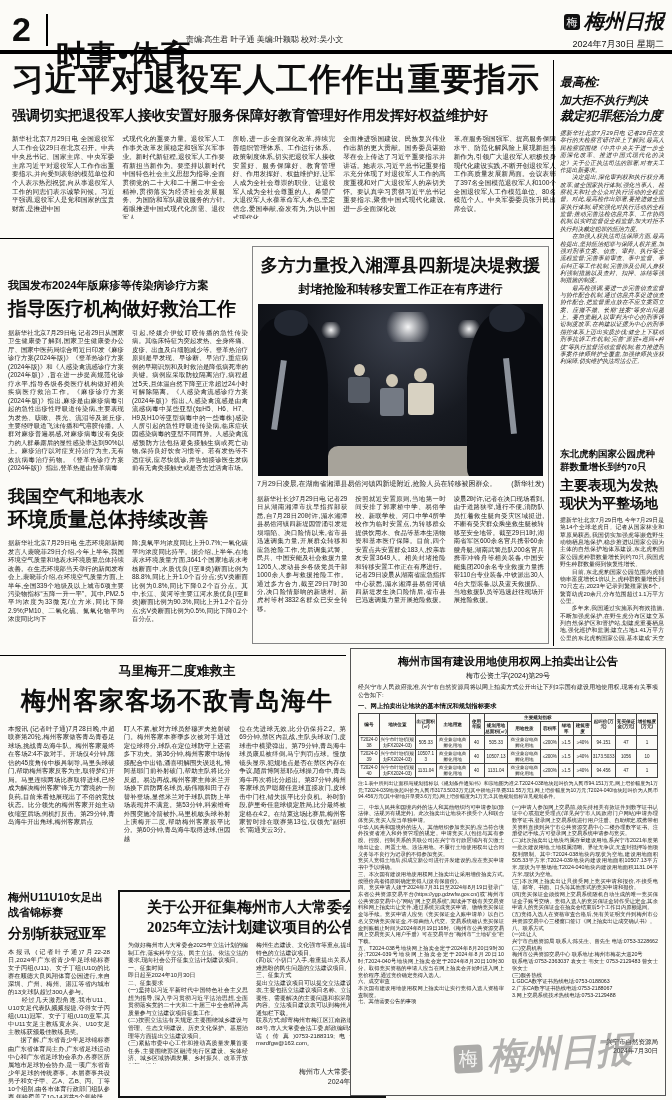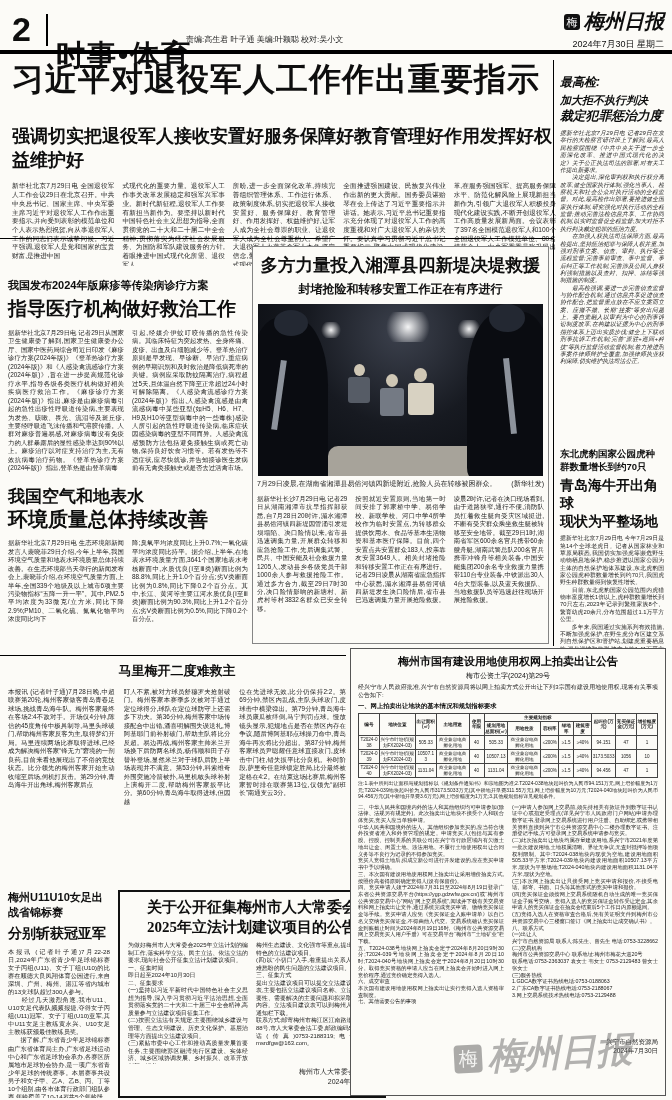--- a/index.html
+++ b/index.html
@@ -58,21 +58,21 @@
     <div class="logo-row">
       <span class="logo-box">梅</span>
       <span class="paper-name">梅州日报</span>
     </div>
     <div class="date-line">2024年7月30日 星期二</div>
   </div>
   <div class="abs rule" style="left:0;top:50px;width:672px;height:4px;"></div>
 
   <div class="abs" style="left:12px;top:60px;width:544px;">
     <div class="serif bold" style="font-size:32px;line-height:1.2;letter-spacing:1px;">习近平对退役军人工作作出重要指示</div>
-    <div class="bold" style="font-size:18px;margin-top:26px;">强调切实把退役军人接收安置好服务保障好教育管理好作用发挥好权益维护好</div>
+    <div class="bold" style="font-size:14px;margin-top:9px;">强调切实把退役军人接收安置好服务保障好教育管理好作用发挥好权益维护好</div>
     <div class="cols" style="gap:8px;margin-top:10px;height:84px;">
       <div class="col" style="font-size:6.6px;line-height:1.32;">新华社北京7月29日电 全国退役军人工作会议29日在北京召开。中共中央总书记、国家主席、中央军委主席习近平对退役军人工作作出重要指示,并向受到表彰的模范单位和个人表示热烈祝贺,向从事退役军人工作的同志们表示诚挚问候。习近平强调,退役军人是党和国家的宝贵财富,是推进中国</div>
       <div class="col" style="font-size:6.6px;line-height:1.32;">式现代化的重要力量。退役军人工作事关改革发展稳定和强军兴军事业。新时代新征程,退役军人工作要有新担当新作为。要坚持以新时代中国特色社会主义思想为指导,全面贯彻党的二十大和二十届二中全会精神,贯彻落实为经济社会发展服务、为国防和军队建设服务的方针,着眼推进中国式现代化所需、退役军人</div>
       <div class="col" style="font-size:6.6px;line-height:1.32;">所盼,进一步全面深化改革,持续完善组织管理体系、工作运行体系、政策制度体系,切实把退役军人接收安置好、服务保障好、教育管理好、作用发挥好、权益维护好,让军人成为全社会尊崇的职业、让退役军人成为全社会尊重的人。希望广大退役军人永葆革命军人本色,坚定信念,爱国奉献,奋发有为,为以中国式现代化</div>
       <div class="col" style="font-size:6.6px;line-height:1.32;">全面推进强国建设、民族复兴伟业作出新的更大贡献。国务委员谌贻琴在会上传达了习近平重要指示并讲话。她表示,习近平总书记重要指示充分体现了对退役军人工作的高度重视和对广大退役军人的亲切关怀。要认真学习贯彻习近平总书记重要指示,聚焦中国式现代化建设,进一步全面深化改</div>
       <div class="col" style="font-size:6.6px;line-height:1.32;">革,在服务强国强军、提高服务保障水平、防范化解风险上展现新担当新作为,引领广大退役军人积极投身现代化建设实践,不断开创退役军人工作高质量发展新局面。会议表彰了397名全国模范退役军人和100个全国退役军人工作模范单位、80名模范个人。中央军委委员张升民出席会议。</div>
     </div>
   </div>
   <div class="abs rule" style="left:0;top:238px;width:553px;height:1px;"></div>
   <div class="abs rule" style="left:553px;top:60px;width:1px;height:586px;"></div>
@@ -82,21 +82,21 @@
     <div class="serif bold" style="font-size:11px;line-height:1.35;margin-top:2px;">加大拒不执行判决</div>
     <div class="serif bold" style="font-size:12.8px;line-height:1.35;">裁定犯罪惩治力度</div>
     <div class="body-text pre" style="font-size:5.8px;line-height:1.27;margin-top:5px;height:328px;">据新华社北京7月29日电 记者29日在京举行的大检察官研讨班上了解到,最高人民检察院围绕《中共中央关于进一步全面深化改革、推进中国式现代化的决定》关于公正执法司法的部署,对有关工作提出新要求。
 　　决定提出,深化审判权和执行权分离改革,健全国家执行体制,强化当事人、检察机关和社会公众对执行活动的全程监督。对此,最高检作出部署,要推进健全国家执行体制,研究强化对执行活动的全程监督;推动完善法检信息共享、工作协同机制,以实时监督促全程监督;加大对拒不执行判决裁定犯罪的惩治力度。
 　　在加强人权执法司法保障方面,最高检提出,坚持惩治犯罪与保障人权并重,加强对刑事立案、侦查、审判、执行等全流程监督;完善事前审查、事中监督、事后纠正等工作机制,完善涉及公民人身权利强制措施以及查封、扣押、冻结等强制措施的制度。
 　　最高检强调,要进一步完善侦查监督与协作配合机制,通过信息共享促进侦查协作配合,把监督重点放在不应立案而立案、应撤不撤、长期“挂案”等突出问题上。要自觉融入以审判为中心的刑事诉讼制度改革,在构建以证据为中心的刑事指控体系上迈出实质步伐;健全上下联动刑事抗诉工作机制;完善“派驻+巡回+科技”等执行监督活动监督机制;着力推进刑事案件律师辩护全覆盖,加强律师执业权利保障,切实维护执法司法公正。</div>
   </div>
 
   <div class="abs" style="left:560px;top:448px;width:104px;">
     <div class="bold" style="font-size:9.5px;line-height:1.35;">东北虎豹国家公园虎种群数量增长到约70只</div>
-    <div class="serif bold" style="font-size:14px;line-height:1.3;margin-top:3px;">青岛海牛开出角球</div>
+    <div class="serif bold" style="font-size:14px;line-height:1.3;margin-top:3px;">主要表现为发热</div>
     <div class="serif bold" style="font-size:14px;line-height:1.3;">现状为平整场地</div>
     <div class="body-text pre" style="font-size:5.8px;line-height:1.27;margin-top:4px;height:124px;">据新华社北京7月29日电 今年7月29日是第14个全球老虎日。记者从国家林业和草原局获悉,我国切实加强虎等濒危野生动物栖息地保护,稳步推进以国家公园为主体的自然保护地体系建设,东北虎豹国家公园虎种群数量增长到约70只,我国虎野生种群数量得到恢复性增长。
 　　目前,东北虎豹国家公园范围内虎猎物丰富度增长1倍以上,虎种群数量增长到70只左右,2023年记录到繁殖家族8个、繁育幼虎20余只,分布范围超过1.1万平方公里。
 　　多年来,我国通过实施系列有效措施,不断加强虎保护,在野生虎分布区建立系列自然保护区和管护站,划建虎重要栖息地,强化巡护和监测;建立占地1.41万平方公里的东北虎豹国家公园,基本建成“天空地”一体化监测体系。</div>
   </div>
 
   <div class="abs" style="left:8px;top:246px;width:240px;margin-top:32px;">
     <div class="bold" style="font-size:11px;">我国发布2024年版麻疹等传染病诊疗方案</div>
     <div class="serif bold" style="font-size:19px;margin-top:3px;">指导医疗机构做好救治工作</div>
     <div class="cols" style="gap:8px;margin-top:7px;height:180px;">
@@ -142,20 +142,21 @@
     <div class="cols" style="gap:8px;margin-top:6px;height:134px;">
       <div class="col" style="font-size:6.4px;line-height:1.32;">据新华社长沙7月29日电 记者29日从湖南湘潭市抗旱指挥部获悉,自7月28日20时许,湄水湘潭县易俗河镇四新堤因管涌引发堤坝塌陷、决口险情以来,省市县迅速调集力量,开展群众转移和应急抢险工作,先后调集武警、民兵、中国安能及社会救援力量1205人,发动县乡各级党员干部1000余人参与救援抢险工作。通过多方合力,截至29日7时30分,决口险情影响的新塘村、新虎村等村3832名群众已安全转移。</div>
       <div class="col" style="font-size:6.4px;line-height:1.32;">按照就近安置原则,当地第一时间安排了郭家桥中学、易俗学校、新联学校、河口中学4所学校作为临时安置点,为转移群众提供饮用水、食品等基本生活物资和基本医疗保障。目前,四个安置点共安置群众183人,投亲靠友安置3649人。相关封堵抢险和转移安置工作正在有序进行。记者29日凌晨从湖南省应急指挥中心获悉,湄水湘潭县易俗河镇四新堤发生决口险情后,省市县已迅速调集力量开展抢险救援。</div>
       <div class="col" style="font-size:6.4px;line-height:1.32;">凌晨2时许,记者在决口现场看到,由于道路狭窄,通行不便,消防队员扛着救生艇向受灾区域挺进,不断有受灾群众乘坐救生艇被转移至安全地带。截至29日1时,湖南省军区600余名官兵携带60余艘舟艇,湖南武警总队200名官兵携带冲锋舟等相关装备,中国安能集团200余名专业救援力量携带110台专业装备,中铁派出30人4台大型装备,以及蓝天救援队、当地救援队员等迅速赶往现场开展抢险救援。</div>
     </div>
   </div>
 
   <div class="abs rule" style="left:0;top:655px;width:346px;height:1px;"></div>
   <div class="abs" style="left:8px;top:662px;width:338px;">
     <div class="bold center" style="font-size:13px;">马里梅开二度难救主</div>
+    <div class="serif bold center" style="font-size:25px;margin-top:4px;letter-spacing:1px;">梅州客家客场不敌青岛海牛</div>
     <div class="cols" style="gap:9px;margin-top:8px;height:150px;">
       <div class="col" style="font-size:6.4px;line-height:1.32;">本报讯 (记者叶子通)7月28日晚,中超联赛第20轮,梅州客家做客青岛青春足球场,挑战青岛海牛队。梅州客家最终在客场2:4不敌对手。开场仅4分钟,陈信的45度角传中极具制导,马里头球破门,帮助梅州客家反客为主,取得梦幻开局。马里连续两场比赛取得进球,已经成为解决梅州客家“锋无力”窘境的一剂良药,目前来看他展现出了不俗的竞技状态。比分领先的梅州客家开始主动收缩至后场,伺机打反击。第29分钟,青岛海牛开出角球,梅州客家后点</div>
       <div class="col" style="font-size:6.4px;line-height:1.32;">盯人不紧,被对方球员舒穆罗夫抢射破门。梅州客家本赛季多次被对手通过定位球得分,球队在定位球防守上还需多下功夫。第36分钟,梅州客家中场传接配合中出错,潘喜明解围失误送礼,博阿基耶门前补射破门,帮助主队将比分反超。易边再战,梅州客家主帅米兰开场换下后防两名球员,杨伟顺和田子存替补登场,显然米兰对于球队后防上半场表现并不满意。第53分钟,科索维奇外围突施冷箭被扑,马里机敏头球补射上演梅开二度,帮助梅州客家扳平比分。第60分钟,青岛海牛取得进球,但因越</div>
       <div class="col" style="font-size:6.4px;line-height:1.32;">位在先进球无效,比分仍保持2:2。第69分钟,禁区内乱战,主队头球攻门,皮球击中横梁弹出。第79分钟,青岛海牛球员康瓜被绊倒,马宁判罚点球。慢放镜头显示,犯规地点是否在禁区内存在争议,随后博阿基耶点球操刀命中,青岛海牛再次将比分超出。第87分钟,梅州客家球员尹聪耀任意球直接攻门,皮球击中门柱,错失扳平比分良机。补时阶段,萨里奇任意球锁定胜局,比分最终被定格在4:2。在结束这场比赛后,梅州客家暂时排在联赛第13位,仅领先“副班长”南通支云3分。</div>
     </div>
   </div>
 
   <div class="abs" style="left:8px;top:890px;width:102px;">
     <div class="bold" style="font-size:11px;line-height:1.4;">梅州U11U10女足出战省锦标赛</div>
     <div class="serif bold" style="font-size:14px;margin-top:4px;">分别斩获冠亚军</div>

